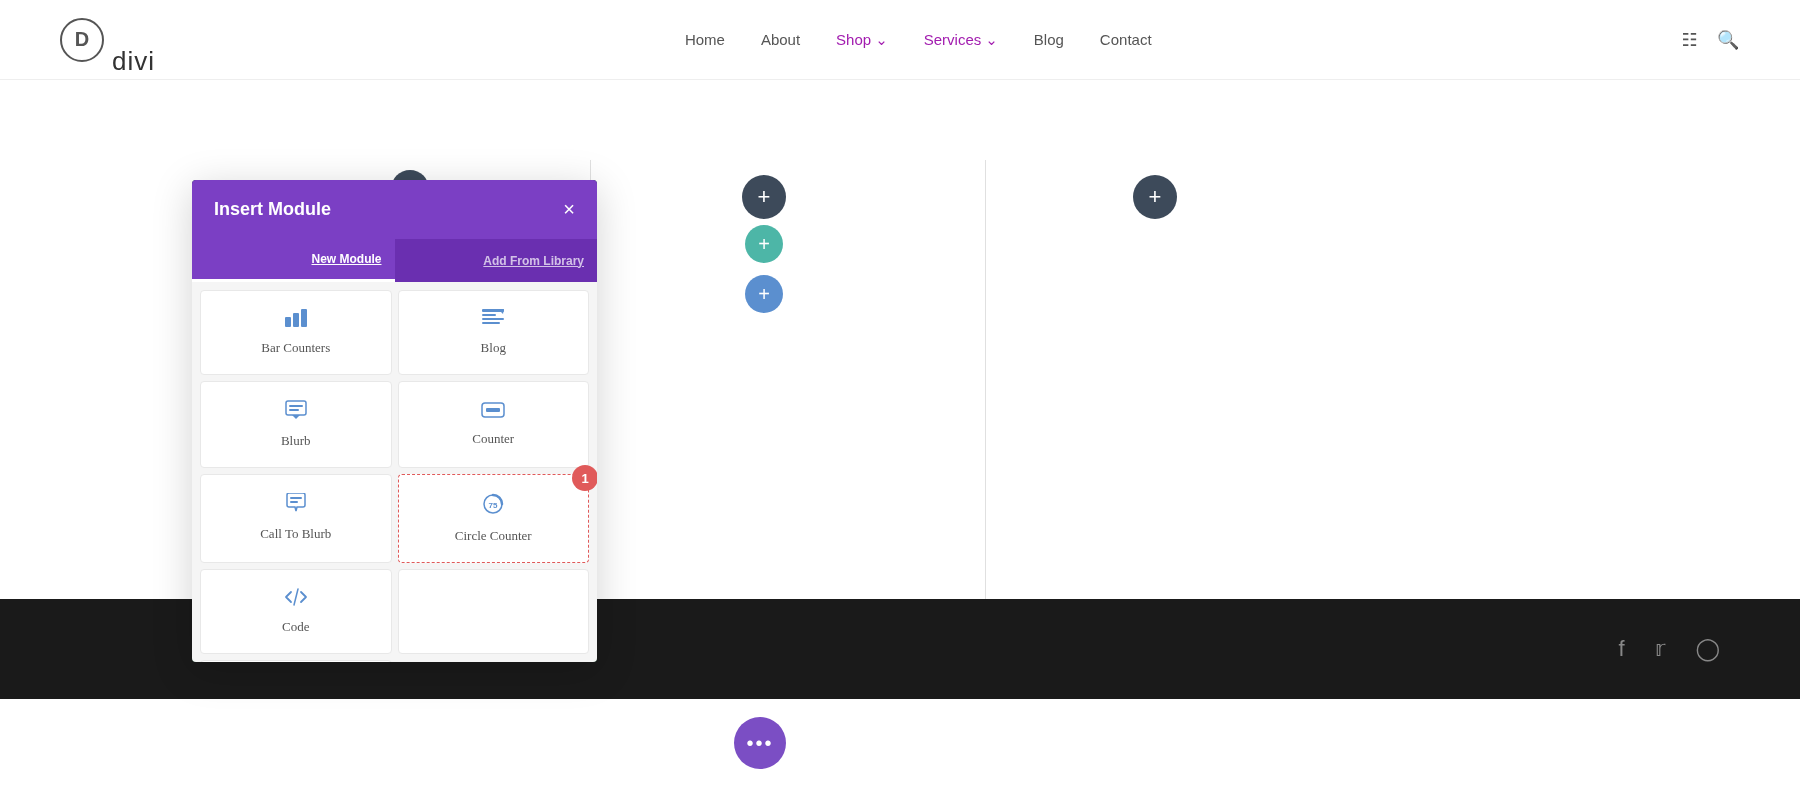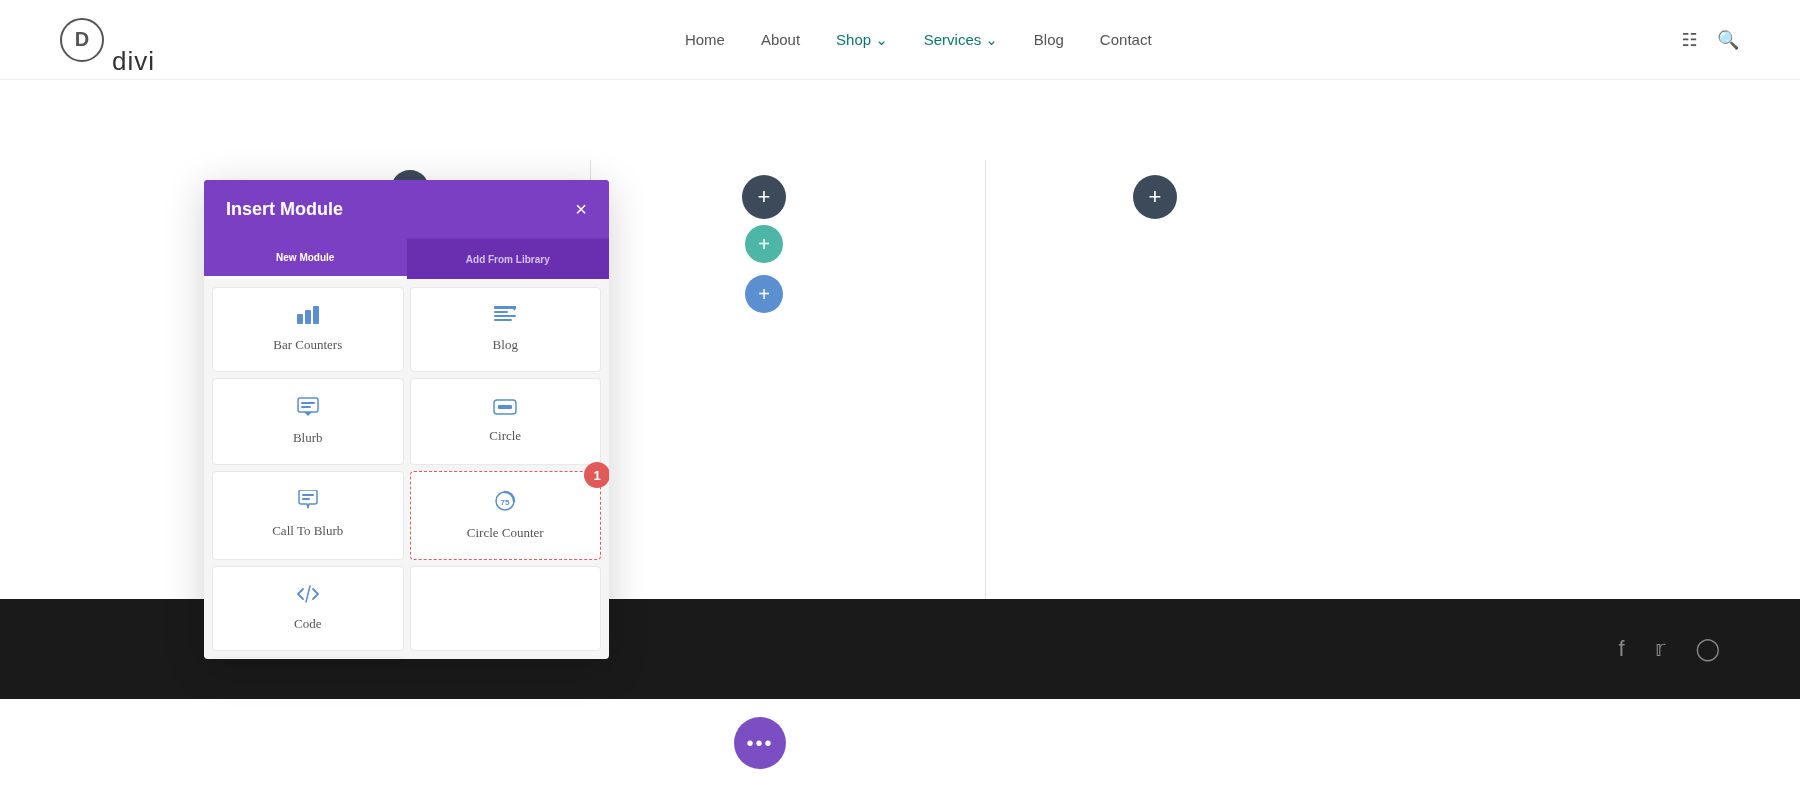--- a/index.html
+++ b/index.html
@@ -13,21 +13,21 @@
     }
     .logo { display: flex; align-items: center; gap: 8px; }
     .logo-circle {
       width: 44px; height: 44px; border-radius: 50%; border: 2px solid #555;
       display: flex; align-items: center; justify-content: center;
       font-size: 20px; font-weight: bold; color: #555;
     }
     .logo-text { font-size: 26px; font-weight: 300; color: #333; letter-spacing: 1px; margin-top: 44px; }
     .nav-links { display: flex; align-items: center; gap: 36px; }
     .nav-links a { text-decoration: none; color: #555; font-size: 15px; }
-    .nav-item-with-arrow { display: flex; align-items: center; gap: 4px; cursor: pointer; color: #0f766e; font-size: 15px; }
+    .nav-item-with-arrow { display: flex; align-items: center; gap: 4px; cursor: pointer; color: #a21caf; font-size: 15px; }
     .nav-icons { display: flex; align-items: center; gap: 20px; color: #555; font-size: 18px; cursor: pointer; }
 
     
     .content-area {
       position: relative; width: 100%; height: calc(799px - 80px);
       background: #fff;
     }
 
     
     .footer-strip {
@@ -67,36 +67,36 @@
     
     .dots-btn {
       position: absolute; width: 52px; height: 52px; border-radius: 50%;
       background: #7b4ec4; color: #fff; border: none; cursor: pointer;
       display: flex; align-items: center; justify-content: center; font-size: 20px;
       letter-spacing: 2px;
     }
 
     
     .insert-module {
-      position: absolute; top: 100px; left: 204px; width: 405px;
+      position: absolute; top: 100px; left: 192px; width: 405px;
       background: #14532d; border-radius: 4px; box-shadow: 0 8px 40px rgba(0,0,0,0.18);
       z-index: 100; overflow: hidden;
     }
     .modal-header {
       background: #7b3fc4; color: #fff; padding: 18px 22px;
       display: flex; justify-content: space-between; align-items: center;
     }
     .modal-header-title { font-size: 18px; font-weight: 600; }
     .modal-close { background: none; border: none; color: #fff; font-size: 20px; cursor: pointer; }
 
     .modal-tabs { display: flex; background: #6a2fb0; }
     .modal-tab {
-      flex: 1; padding: 13px; text-align: center; cursor: pointer;
-      font-size: 10px; font-weight: 600; color: rgba(255,255,255,0.7);
-      border: none; background: transparent;
+      flex: 1; padding: 13px; text-align: right; cursor: pointer;
+      font-size: 12px; font-weight: 600; color: rgba(255,255,255,0.7);
+      border: none; background: transparent; text-decoration: underline;
     }
     .modal-tab.active {
       background: #7b3fc4; color: #fff;
       border-bottom: 3px solid #fff;
     }
 
     .modal-body { padding: 8px; max-height: 380px; overflow-y: auto; background: #f5f5f5; }
     .module-grid { display: grid; grid-template-columns: 1fr 1fr; gap: 6px; }
     .module-item {
       background: #fff; border: 1px solid #e8e8e8; border-radius: 4px;
@@ -222,21 +222,21 @@
           <span class="module-label">Blurb</span>
         </div>
 
         <div class="module-item">
           <span class="module-icon">
             <svg width="24" height="16" viewBox="0 0 24 16" fill="none">
                 <rect x="1" y="1" width="22" height="14" rx="3" stroke="#5b8fcf" stroke-width="1.5" fill="none"></rect>
                 <rect x="5" y="6" width="14" height="4" rx="1" fill="#5b8fcf"></rect>
               </svg>
           </span>
-          <span class="module-label">Circle</span>
+          <span class="module-label">Counter</span>
         </div>
 
         <div class="module-item">
           <span class="module-icon">
             <svg width="22" height="20" viewBox="0 0 22 20" fill="none">
                 <path d="M2 2 Q2 0 4 0 L18 0 Q20 0 20 2 L20 12 Q20 14 18 14 L12 14 L11 18 L10 14 L4 14 Q2 14 2 12 Z" stroke="#5b8fcf" stroke-width="1.5" fill="none"></path>
                 <rect x="5" y="4" width="12" height="2" rx="1" fill="#5b8fcf"></rect>
                 <rect x="5" y="8" width="8" height="2" rx="1" fill="#5b8fcf"></rect>
               </svg>
           </span>

